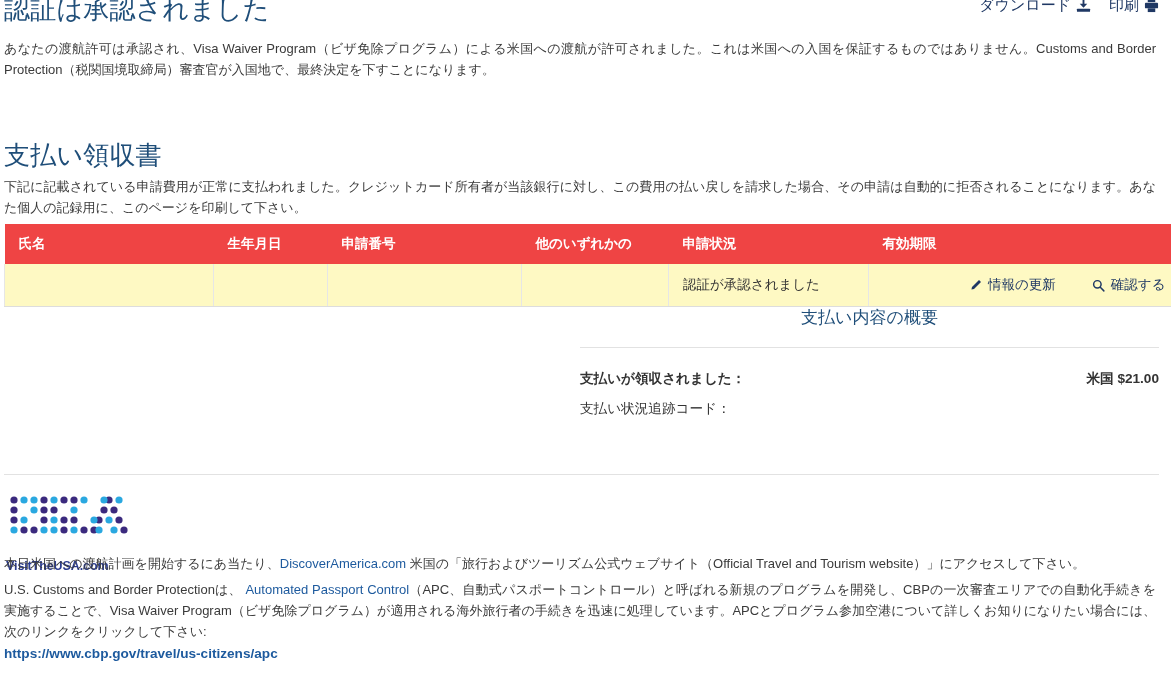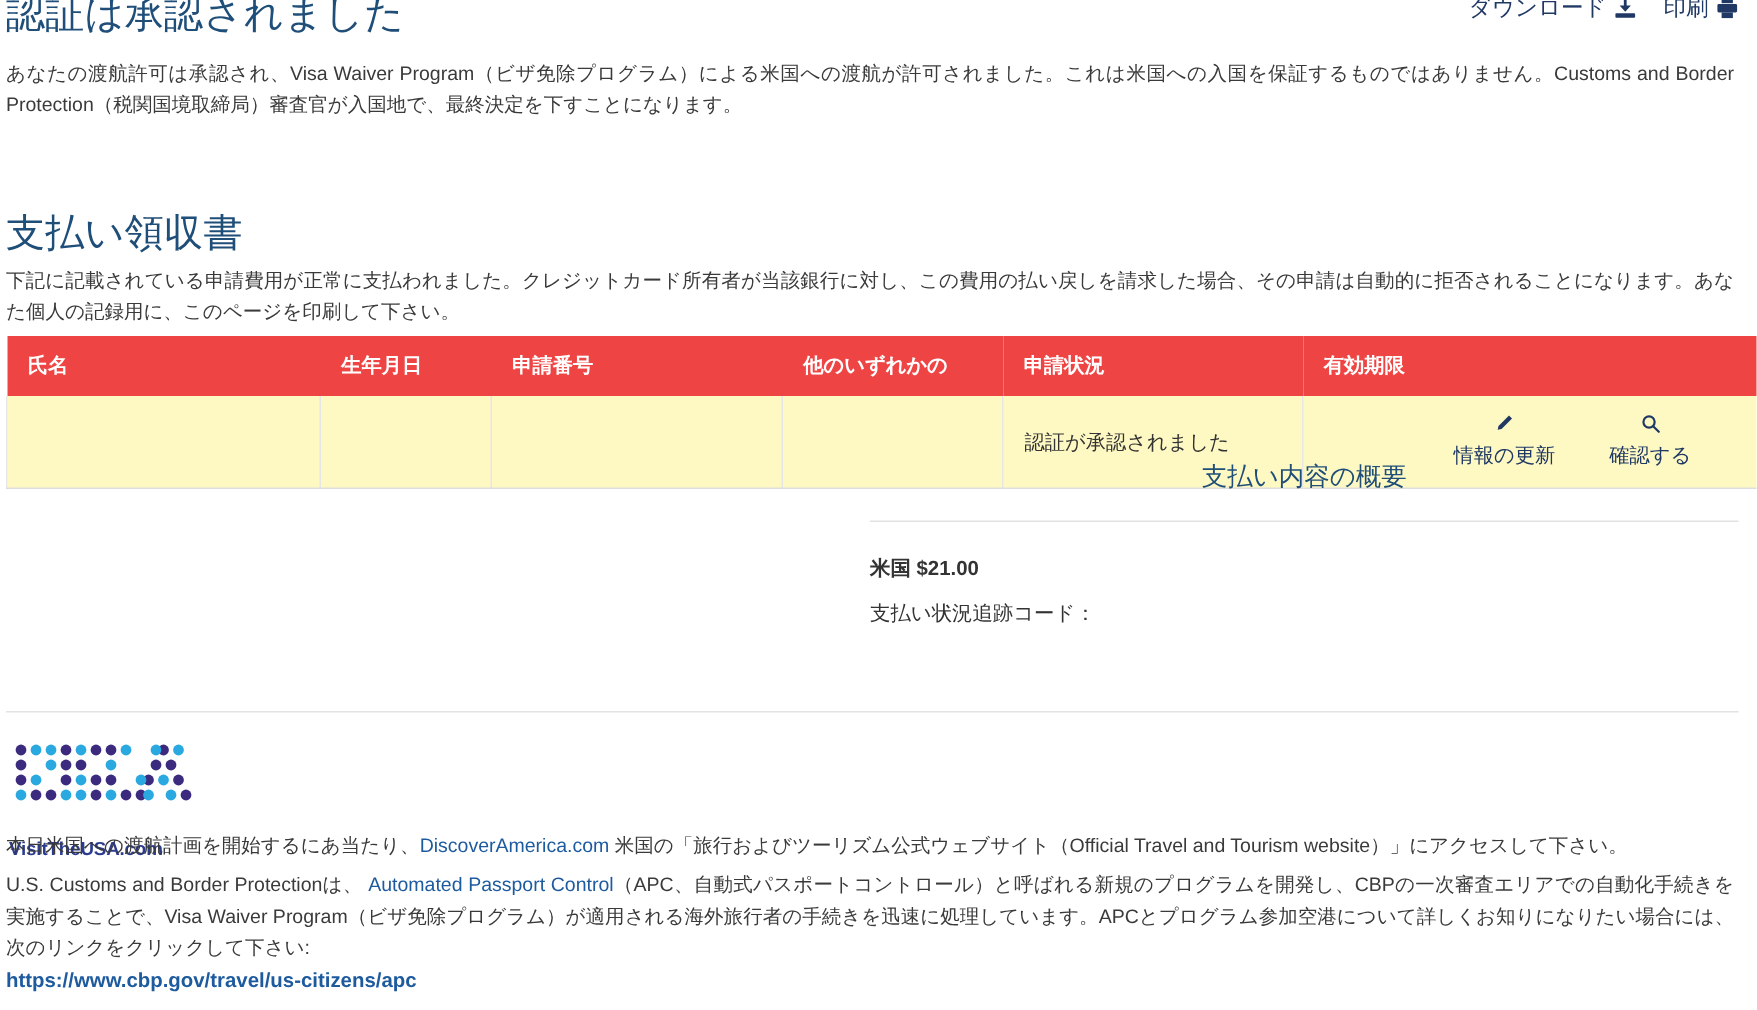--- a/index.html
+++ b/index.html
@@ -137,21 +137,20 @@
     padding-left: 86px;
   }
   .row-action {
     display: inline-flex;
     align-items: center;
     gap: 6px;
     color: #1f3864;
     font-size: 13.5px;
     cursor: pointer;
     white-space: nowrap;
-    flex-direction: column;
   }
 
   
   .pay-summary {
     position: absolute;
     left: 580px;
     top: 305px;
     width: 579px;
   }
   .pay-title {
@@ -316,20 +315,21 @@
         </td>
       </tr>
     </tbody>
   </table>
 
   <div class="pay-summary">
     <div class="pay-title">支払い内容の概要</div>
     <div class="pay-divider"></div>
 
     <div class="pay-row bold">
+      <span class="k">支払いが領収されました：</span>
       <span class="v">米国 $21.00</span>
     </div>
 
 
     <div class="pay-row">
       <span class="k">支払い状況追跡コード：</span>
       <span class="v"></span>
     </div>
   </div>
 

